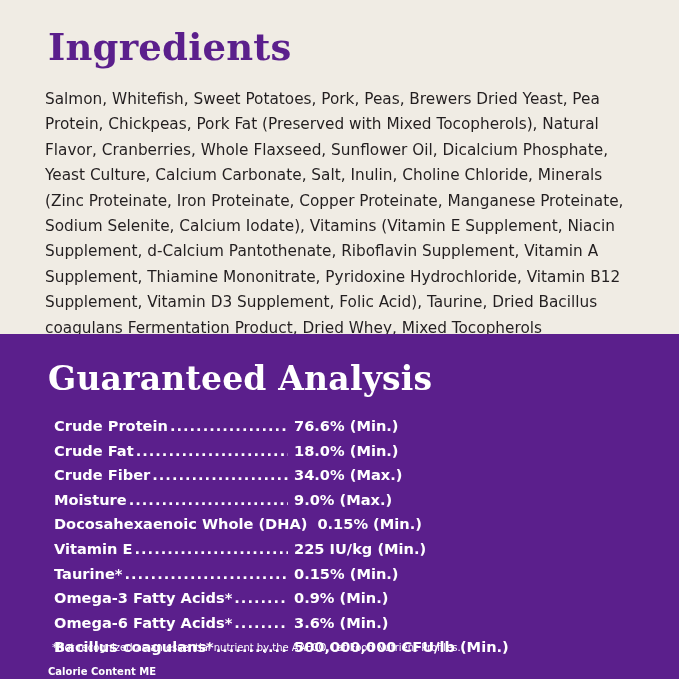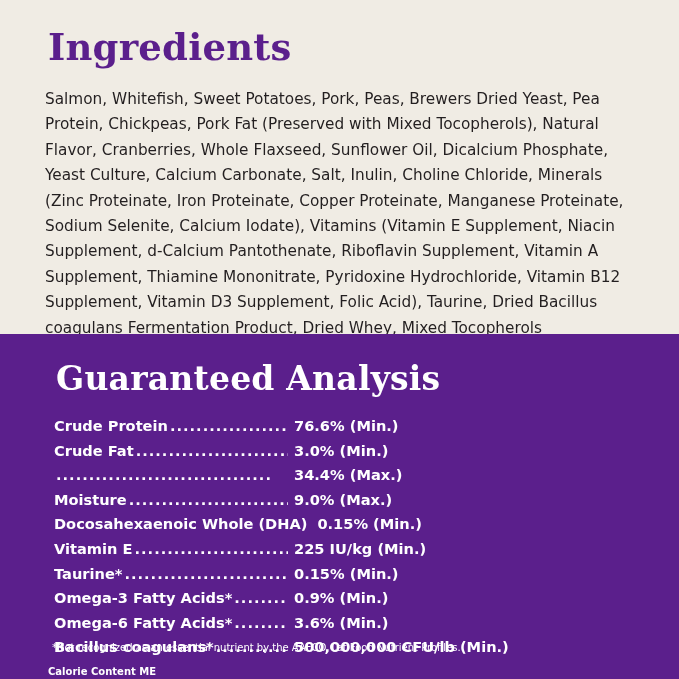--- a/index.html
+++ b/index.html
@@ -57,21 +57,21 @@
     background: #5b1f8c;
     box-sizing: border-box;
     padding: 16px 40px 0 40px;
     color: #ffffff;
   }
   .ga-title {
     font-family: "DejaVu Serif", serif;
     font-weight: bold;
     font-size: 33px;
     color: #ffffff;
-    margin: 9px 0 16px 16px;
+    margin: 9px 0 16px 8px;
     letter-spacing: 0.2px;
   }
   .ga-content {
     display: flex;
     flex-direction: column;
     align-items: flex-start;
   }
   .ga-table {
     width: 430px;
     margin-left: 14px;
@@ -145,26 +145,27 @@
 
         <div class="ga-row">
           <span class="ga-name">Crude Protein</span>
           <span class="ga-dots">..........................</span>
           <span class="ga-value">76.6% (Min.)</span>
         </div>
 
         <div class="ga-row">
           <span class="ga-name">Crude  Fat</span>
           <span class="ga-dots">...................................</span>
-          <span class="ga-value">3.0% (Min.)</span>
-        </div>
-
-        <div class="ga-row">
+          <span class="ga-value">18.0% (Min.)</span>
+        </div>
+
+        <div class="ga-row">
+          <span class="ga-name">Crude  Fiber</span>
           <span class="ga-dots">.................................</span>
-          <span class="ga-value">34.4% (Max.)</span>
+          <span class="ga-value">34.0% (Max.)</span>
         </div>
 
         <div class="ga-row">
           <span class="ga-name">Moisture</span>
           <span class="ga-dots">......................................</span>
           <span class="ga-value">9.0% (Max.)</span>
         </div>
 
         <div class="ga-row">
           <span class="ga-name">Docosahexaenoic Whole (DHA)</span>

